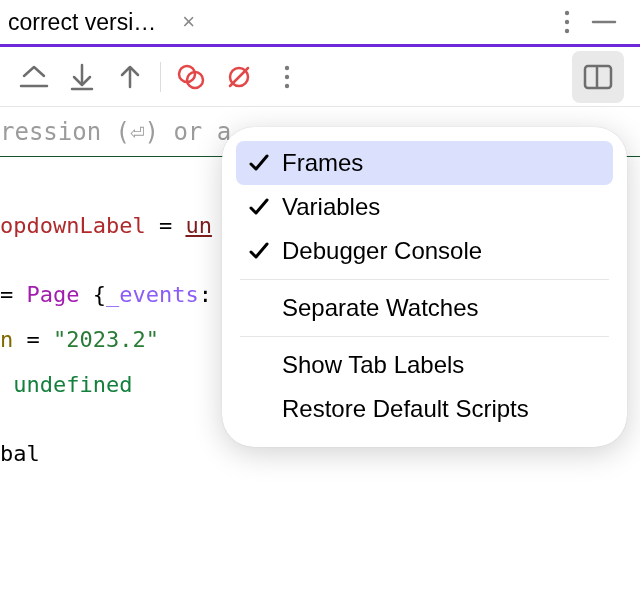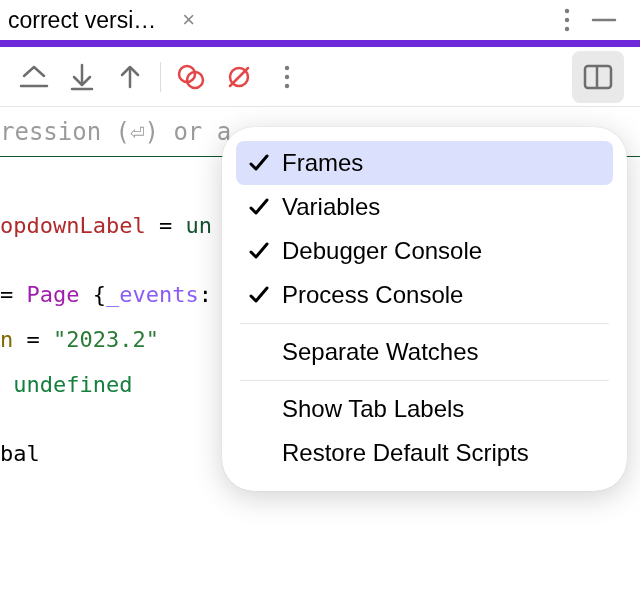--- a/index.html
+++ b/index.html
@@ -14,21 +14,21 @@
       font-size: 23px;
       background: #fff;
       overflow: hidden;
       position: relative;
       color: #000;
     }
     .tab-bar {
       display: flex;
       align-items: center;
       height: 47px;
-      border-bottom: 7px solid #6d28d9;
+      border-bottom: 3px solid #6d28d9;
       padding: 0 8px;
     }
     .tab {
       display: flex;
       align-items: center;
       height: 100%;
       gap: 8px;
     }
     .tab-title {
       color: #000;
@@ -105,21 +105,21 @@
       font-family: "SF Mono", Menlo, Consolas, monospace;
       font-size: 22px;
       line-height: 2.05;
       white-space: nowrap;
       overflow: hidden;
     }
     .code-row {
       position: relative;
     }
     .kw-yellow { color: #806900; }
-    .kw-teal { color: #14532d; }
+    .kw-teal { color: #7f1d1d; text-decoration: underline; }
     .kw-purple { color: #8b5cf6; }
     .kw-blue { color: #15803d; }
     .kw-red { color: #b0292b; }
     .kw-green { color: #2a7b36; }
     .kw-gray { color: #a21caf; }
     .popup {
       position: absolute;
       top: 127px;
       left: 222px;
       width: 405px;
@@ -273,28 +273,20 @@
         <span class="label">Variables</span>
       </div>
       <div class="popup-item">
         <span class="check">
           <svg width="22" height="22" viewBox="0 0 22 22">
             <polyline points="3,12 8,17 19,4" fill="none" stroke="#000" stroke-width="3" stroke-linecap="round" stroke-linejoin="round"></polyline>
           </svg>
         </span>
         <span class="label">Debugger Console</span>
       </div>
-      <div class="popup-item">
-        <span class="check">
-          <svg width="22" height="22" viewBox="0 0 22 22">
-            <polyline points="3,12 8,17 19,4" fill="none" stroke="#000" stroke-width="3" stroke-linecap="round" stroke-linejoin="round"></polyline>
-          </svg>
-        </span>
-        <span class="label">Process Console</span>
-      </div>
     </div>
   <div class="popup-sep"></div>
   <div id="popup-group2">
       <div class="popup-item">
         <span class="check"></span>
         <span class="label">Separate Watches</span>
       </div>
     </div>
   <div class="popup-sep"></div>
   <div id="popup-group3">

